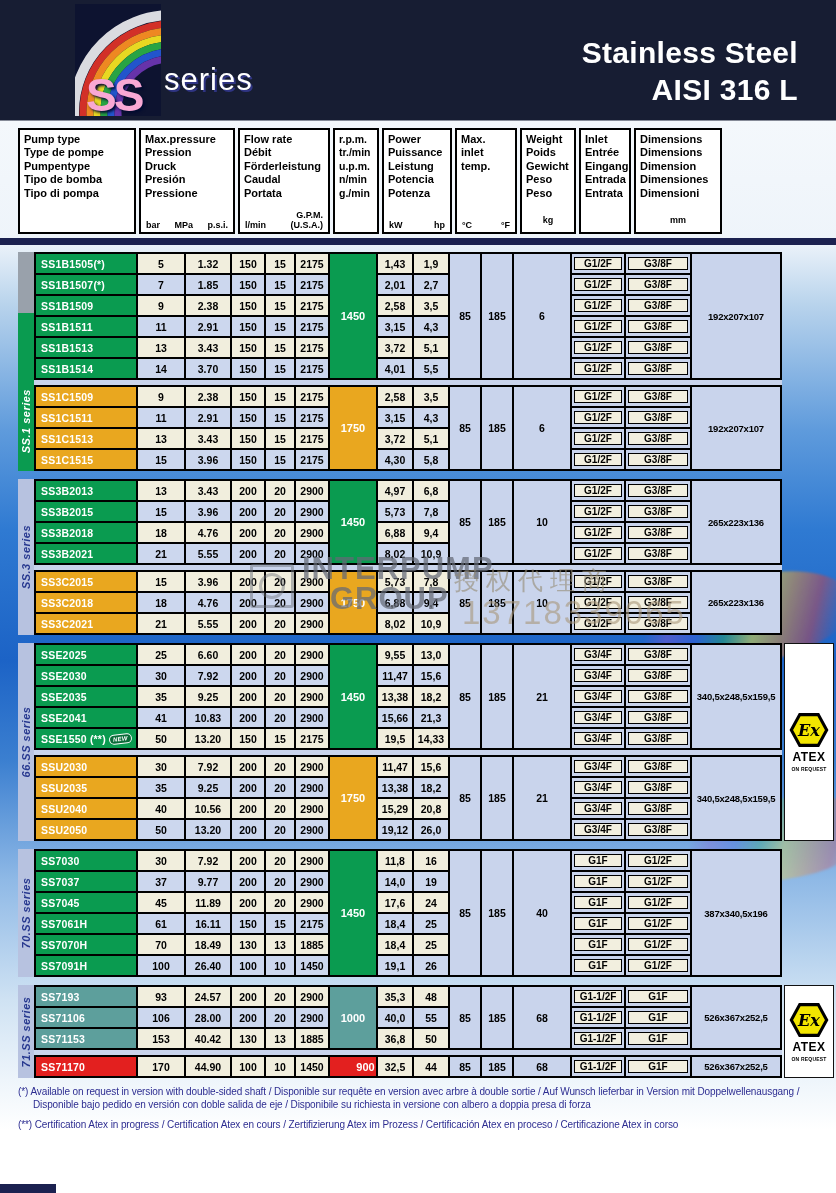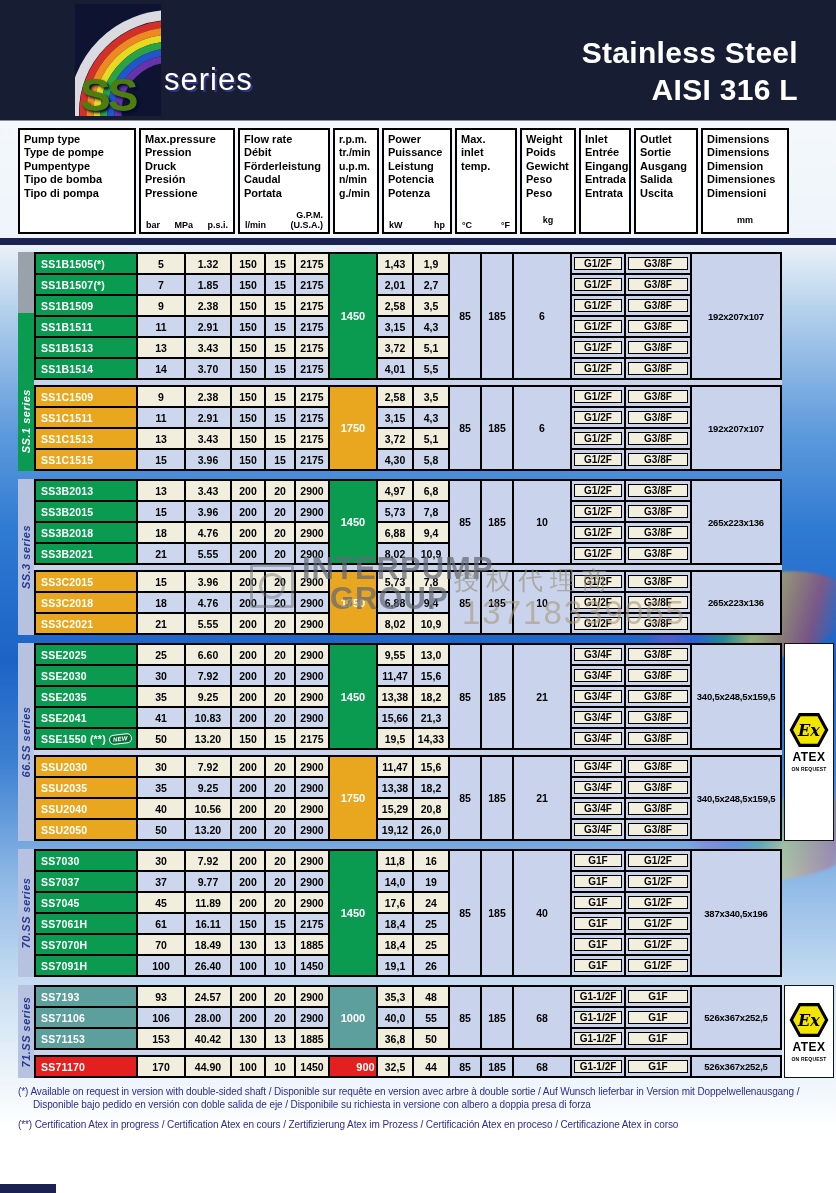--- a/index.html
+++ b/index.html
@@ -7,21 +7,21 @@
     font-family:"Liberation Sans",sans-serif;
     background:linear-gradient(180deg,
       #171d33 0px,#171d33 120px,
       #f4f8fc 121px,#eef4fa 240px,
       #b8d3ec 305px,#5f9bdc 430px,#2f7ad2 530px,#1c63c6 660px,
       #3b7fd0 760px,#8fb9e6 880px,#cfe2f3 1000px,#eef5fb 1080px,
       #ffffff 1130px,#ffffff 1193px);}
   
   .banner{position:absolute;top:0;left:0;width:836px;height:120px;z-index:2;}
   .logo-box{position:absolute;left:75px;top:4px;width:86px;height:112px;background:#0d1330;overflow:hidden;}
-  .logo-ss{position:absolute;left:5px;bottom:-6px;font-size:46px;font-weight:bold;color:#4d7c0f;
+  .logo-ss{position:absolute;left:11px;bottom:-6px;font-size:46px;font-weight:bold;color:#f9a8d4;
     letter-spacing:-3px;text-shadow:2px 2px 3px #000a30;}
   .logo-series{position:absolute;left:164px;top:62px;font-size:31px;color:#fff;letter-spacing:1px;
     text-shadow:2px 2px 0 rgba(50,55,140,.9);}
   .banner-title{position:absolute;right:38px;top:34px;text-align:right;color:#fff;font-weight:bold;
     font-size:30px;line-height:37px;letter-spacing:.3px;}
   
   .rainbow-deco{position:absolute;z-index:0;border-radius:50% / 60%;filter:blur(1px);
     background:linear-gradient(115deg,rgba(255,255,255,0) 8%,rgba(140,80,210,.55) 18%,
       rgba(60,90,220,.55) 30%,rgba(40,170,90,.6) 42%,rgba(240,230,50,.68) 54%,
       rgba(245,150,40,.62) 66%,rgba(230,60,50,.55) 78%,rgba(255,255,255,0) 90%);}
@@ -190,27 +190,20 @@
             <span>kg</span>
           </div>
         </div>
         <div class="hbox" style="width: 52px;">
           <div class="hline">Inlet</div>
           <div class="hline">Entrée</div>
           <div class="hline">Eingang</div>
           <div class="hline">Entrada</div>
           <div class="hline">Entrata</div>
         </div>
-        <div class="hbox" style="width: 64px;">
-          <div class="hline">Outlet</div>
-          <div class="hline">Sortie</div>
-          <div class="hline">Ausgang</div>
-          <div class="hline">Salida</div>
-          <div class="hline">Uscita</div>
-        </div>
         <div class="hbox" style="width: 88px;">
           <div class="hline">Dimensions</div>
           <div class="hline">Dimensions</div>
           <div class="hline">Dimension</div>
           <div class="hline">Dimensiones</div>
           <div class="hline">Dimensioni</div>
           <div class="hunits one">
             <span>mm</span>
           </div>
         </div>

